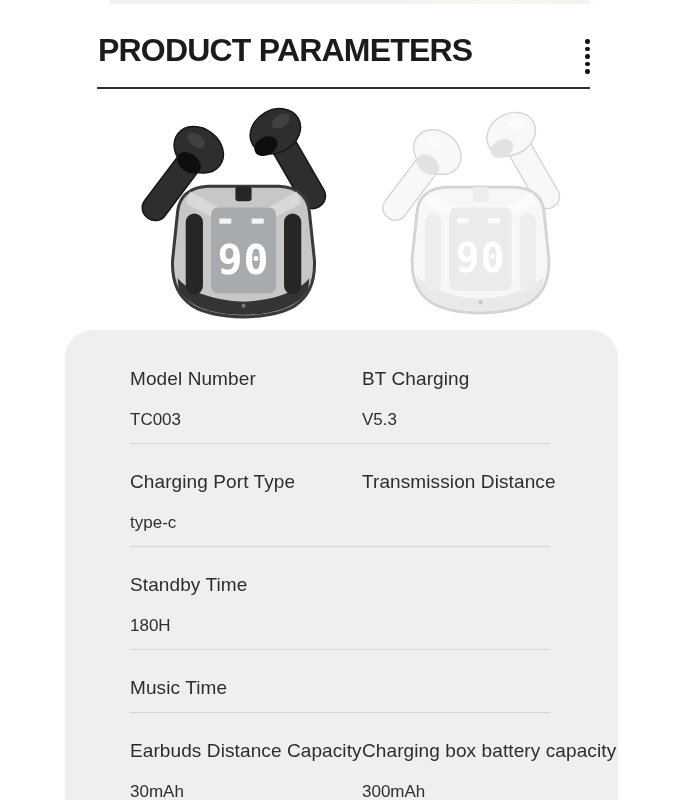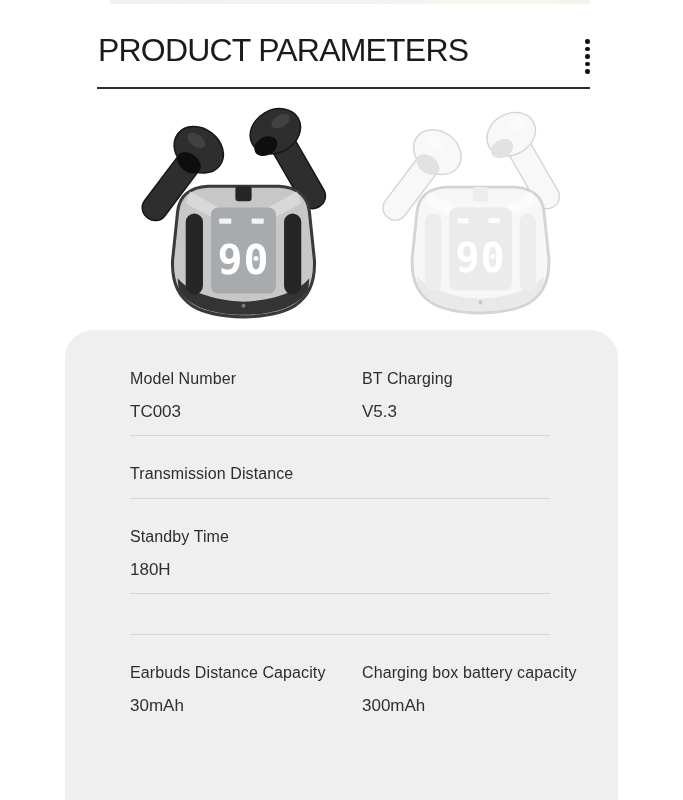--- a/index.html
+++ b/index.html
@@ -7,21 +7,21 @@
     font-family:"Liberation Sans","DejaVu Sans",sans-serif; }
   .page { position:relative; width:683px; height:800px; background:#ffffff; }
 
   
   .top-strip { position:absolute; left:110px; top:0; width:480px; height:4px;
     background:linear-gradient(to right,#ededeb 0%,#f1efe9 55%,#f7f4ea 80%,#f2f0e8 100%);
     opacity:.8; }
 
   
   .header-title { position:absolute; left:98px; top:32px;
-    font-size:32px; font-weight:400; letter-spacing:-0.8px; color:#1b1b1b; }
+    font-size:32px; font-weight:700; letter-spacing:-0.8px; color:#1b1b1b; }
   .menu-dots { position:absolute; left:583px; top:37px; display:flex;
     flex-direction:column; gap:3px; padding:2px; cursor:pointer; }
   .menu-dots .dot { width:4.5px; height:4.5px; border-radius:50%; background:#111; }
   .header-rule { position:absolute; left:97px; top:87px; width:493px; height:2px;
     background:#2e2e2e; }
 
   
   .product { position:absolute; }
   .product.black { left:136px; top:98px; width:215px; height:228px;
     --bud:#2e2e2e; --bud-edge:#161616; --bud-hi:#585858; --tip:#0e0e0e;
@@ -41,23 +41,23 @@
   .screen   { fill:var(--screen); }
   .bottom-shade { fill:var(--bottom); opacity:.9; }
   .seg-ind  { fill:#ffffff; opacity:.85; }
   .seg-digits { fill:#ffffff; font-family:"DejaVu Sans Mono","Liberation Mono",monospace;
     font-weight:bold; font-size:41px; letter-spacing:1px; }
 
   
   .spec-card { position:absolute; left:65px; top:330px; width:553px; height:470px;
     background:#efefef; border-radius:28px 28px 0 0; padding:38px 0 0 65px; }
   .spec-row { display:grid; grid-template-columns:232px auto; }
-  .spec-label { font-size:16px; line-height:22px; color:#2d2d2d; font-weight:500;
+  .spec-label { font-size:19px; line-height:22px; color:#2d2d2d; font-weight:500;
     letter-spacing:.1px; }
-  .spec-value { font-size:17px; line-height:20px; color:#303030; margin-top:12px; }
+  .spec-value { font-size:17px; line-height:20px; color:#303030; margin-top:20px; }
   .divider { width:420px; height:1px; background:#d6d6d6; margin:13px 0 27px 0; }
 </style>
 </head>
 <body>
 
 <div class="page">
   <div class="top-strip"></div>
 
   <h1 class="header-title">PRODUCT PARAMETERS</h1>
 
@@ -152,35 +152,40 @@
       </div>
       <div class="cell">
         <div class="spec-label">BT Charging</div>
         <div class="spec-value">V5.3</div>
       </div>
     </div>
     <div class="divider"></div>
 
     <div class="spec-row">
       <div class="cell">
+        <div class="spec-label">Charging Port Type</div>
+        <div class="spec-value">type-c</div>
+      </div>
+      <div class="cell">
         <div class="spec-label">Transmission Distance</div>
       </div>
     </div>
     <div class="divider"></div>
 
     <div class="spec-row">
       <div class="cell">
         <div class="spec-label">Standby Time</div>
         <div class="spec-value">180H</div>
       </div>
     </div>
     <div class="divider"></div>
 
     <div class="spec-row">
       <div class="cell">
+        <div class="spec-label">Music Time</div>
       </div>
     </div>
     <div class="divider"></div>
 
     <div class="spec-row">
       <div class="cell">
         <div class="spec-label">Earbuds Distance Capacity</div>
         <div class="spec-value">30mAh</div>
       </div>
       <div class="cell">

